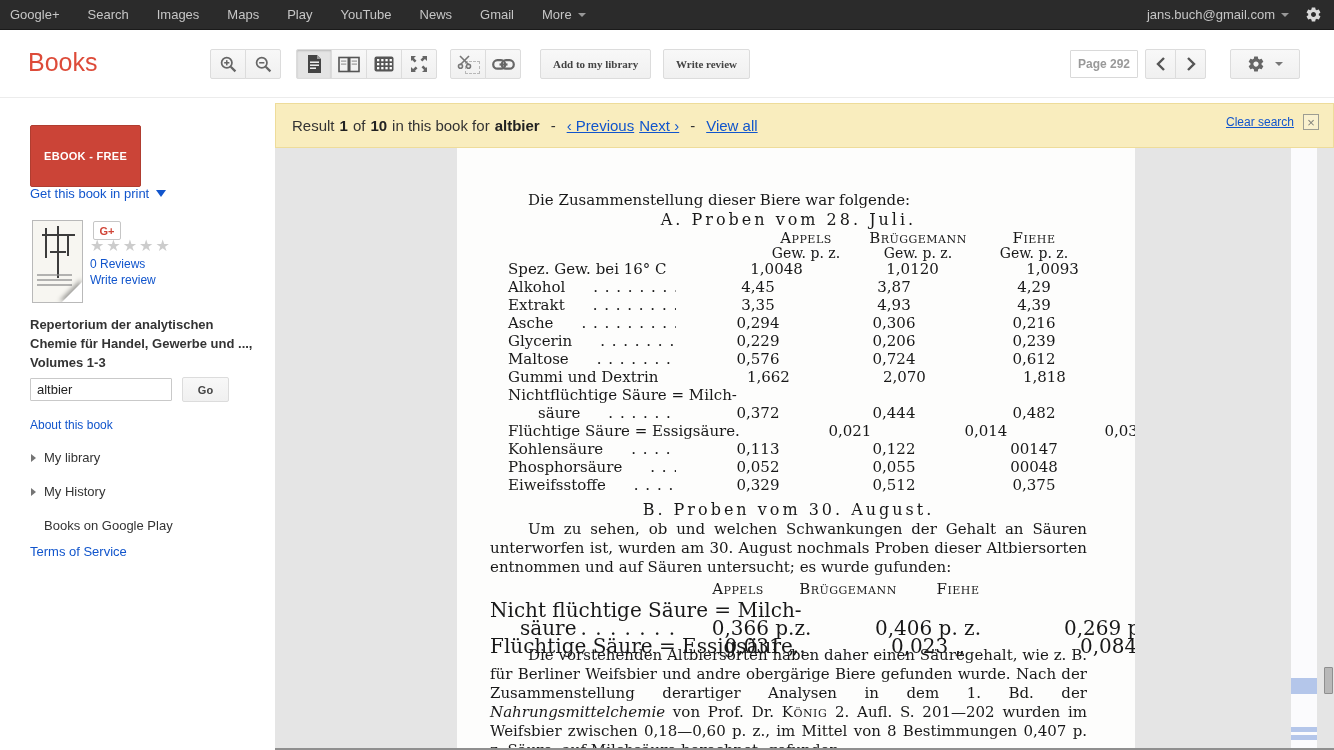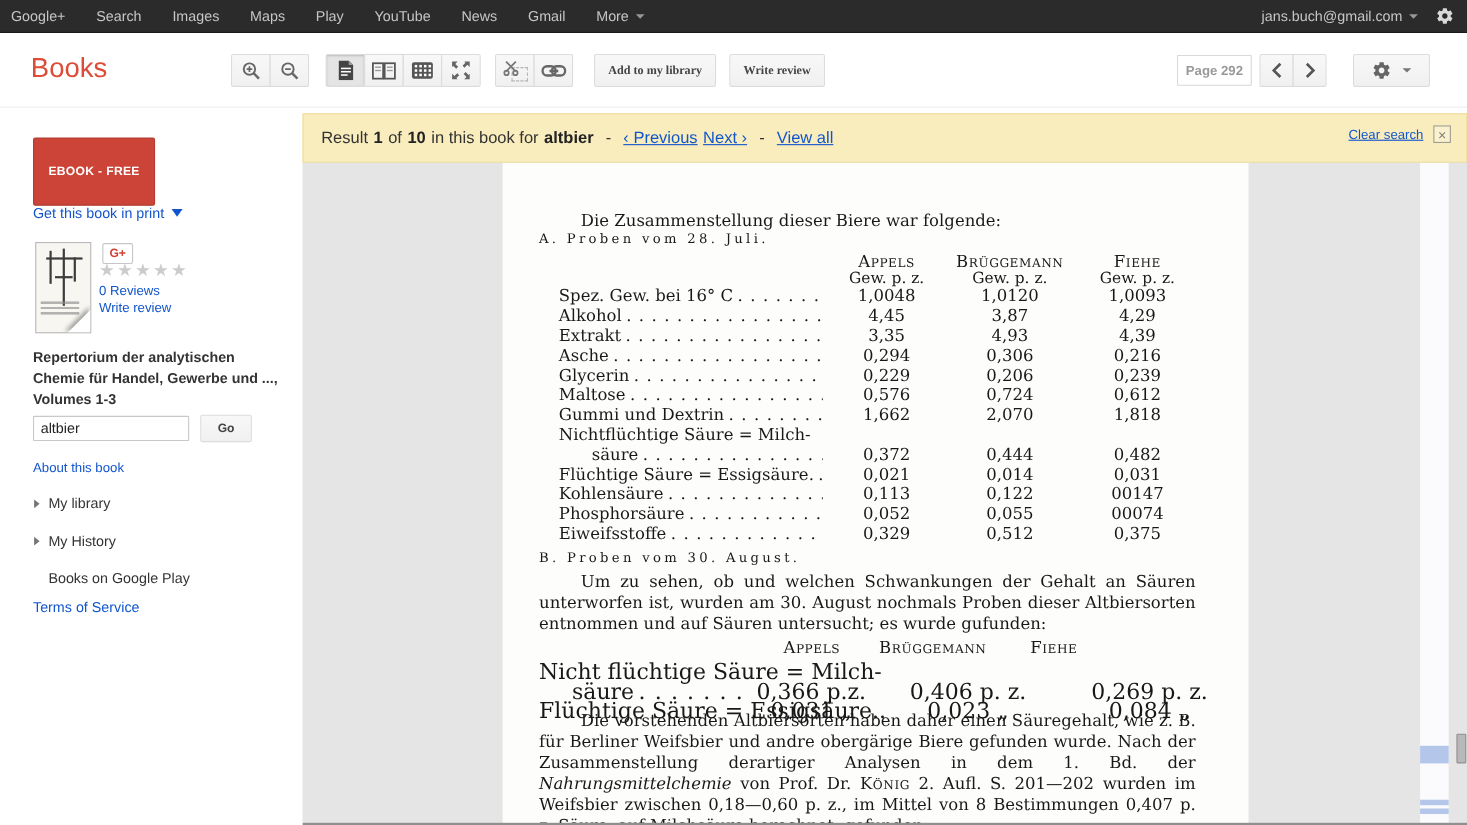--- a/index.html
+++ b/index.html
@@ -65,31 +65,31 @@
   .clear-link { font-size:12px; color:#1155cc; text-decoration:underline; }
   .xbox { width:16px; height:16px; border:1px solid #9d9d92; color:#80807a; font-size:13px; line-height:13px; display:flex; align-items:center; justify-content:center; cursor:pointer; background:rgba(255,255,255,.25); }
 
   .canvas { position:absolute; left:0; top:50px; width:1059px; height:602px; background:#e5e5e5; overflow:hidden; }
   .canvas::after { content:""; position:absolute; left:0; bottom:0; width:100%; height:2px; background:#8f8f8f; }
 
   .scan-page { position:absolute; left:182px; top:0; width:678px; height:602px; background:#fdfdfc; font-family:"DejaVu Serif", serif; color:#181818; overflow:hidden; }
   .p { position:absolute; left:33px; width:597px; font-size:15px; line-height:19px; text-align:justify; }
   .fi { text-indent:38px; }
   .line2 { position:absolute; left:71px; width:559px; font-size:15px; line-height:19px; }
-  .sect-title { position:absolute; left:33px; width:597px; font-size:12px; letter-spacing:3px; white-space:nowrap; }
+  .sect-title { position:absolute; left:33px; width:597px; text-align:center; font-size:16px; letter-spacing:3px; white-space:nowrap; }
   .sc { font-variant:small-caps; letter-spacing:.5px; }
   .it { font-style:italic; }
 
   .thead { position:absolute; left:0; width:635px; display:flex; font-size:15px; }
   .thead .spacer { width:295px; }
   .hc1 { width:108px; text-align:center; } .hc2 { width:116px; text-align:center; } .hc3 { width:116px; text-align:center; }
   .unit-row { font-size:14px; }
 
   .tableA { position:absolute; left:0; top:112px; width:635px; }
-  .trow { display:flex; height:18px; align-items:baseline; font-size:15px; white-space:nowrap; }
+  .trow { display:flex; height:18px; align-items:baseline; font-size:15px; white-space:nowrap;gap:24px; }
   .tlabel { padding-left:51px; }
   .indent .tlabel { padding-left:81px; }
   .dots { flex:1 1 auto; overflow:hidden; white-space:nowrap; margin:0 4px; }
   .dots::after { content:". . . . . . . . . . . . . . . . . . . . . . . . . . . . . . . . . . . . . . . . ."; letter-spacing:1px; }
   .label-only .dots { visibility:hidden; }
   .tv1 { width:108px; text-align:center; flex:0 0 auto; }
   .tv2 { width:116px; text-align:center; flex:0 0 auto; }
   .tv3 { width:116px; text-align:center; flex:0 0 auto; }
 
   .theadB { position:absolute; left:33px; top:432px; width:602px; display:flex; font-size:15px; }
@@ -430,21 +430,21 @@
               <span class="dots"></span>
               <span class="tv1">0,113</span>
               <span class="tv2">0,122</span>
               <span class="tv3">00147</span>
             </div>
           <div class="trow">
               <span class="tlabel">Phosphorsäure</span>
               <span class="dots"></span>
               <span class="tv1">0,052</span>
               <span class="tv2">0,055</span>
-              <span class="tv3">00074</span>
+              <span class="tv3">00048</span>
             </div>
           <div class="trow">
               <span class="tlabel">Eiweifsstoffe</span>
               <span class="dots"></span>
               <span class="tv1">0,329</span>
               <span class="tv2">0,512</span>
               <span class="tv3">0,375</span>
             </div>
         </div>
 

